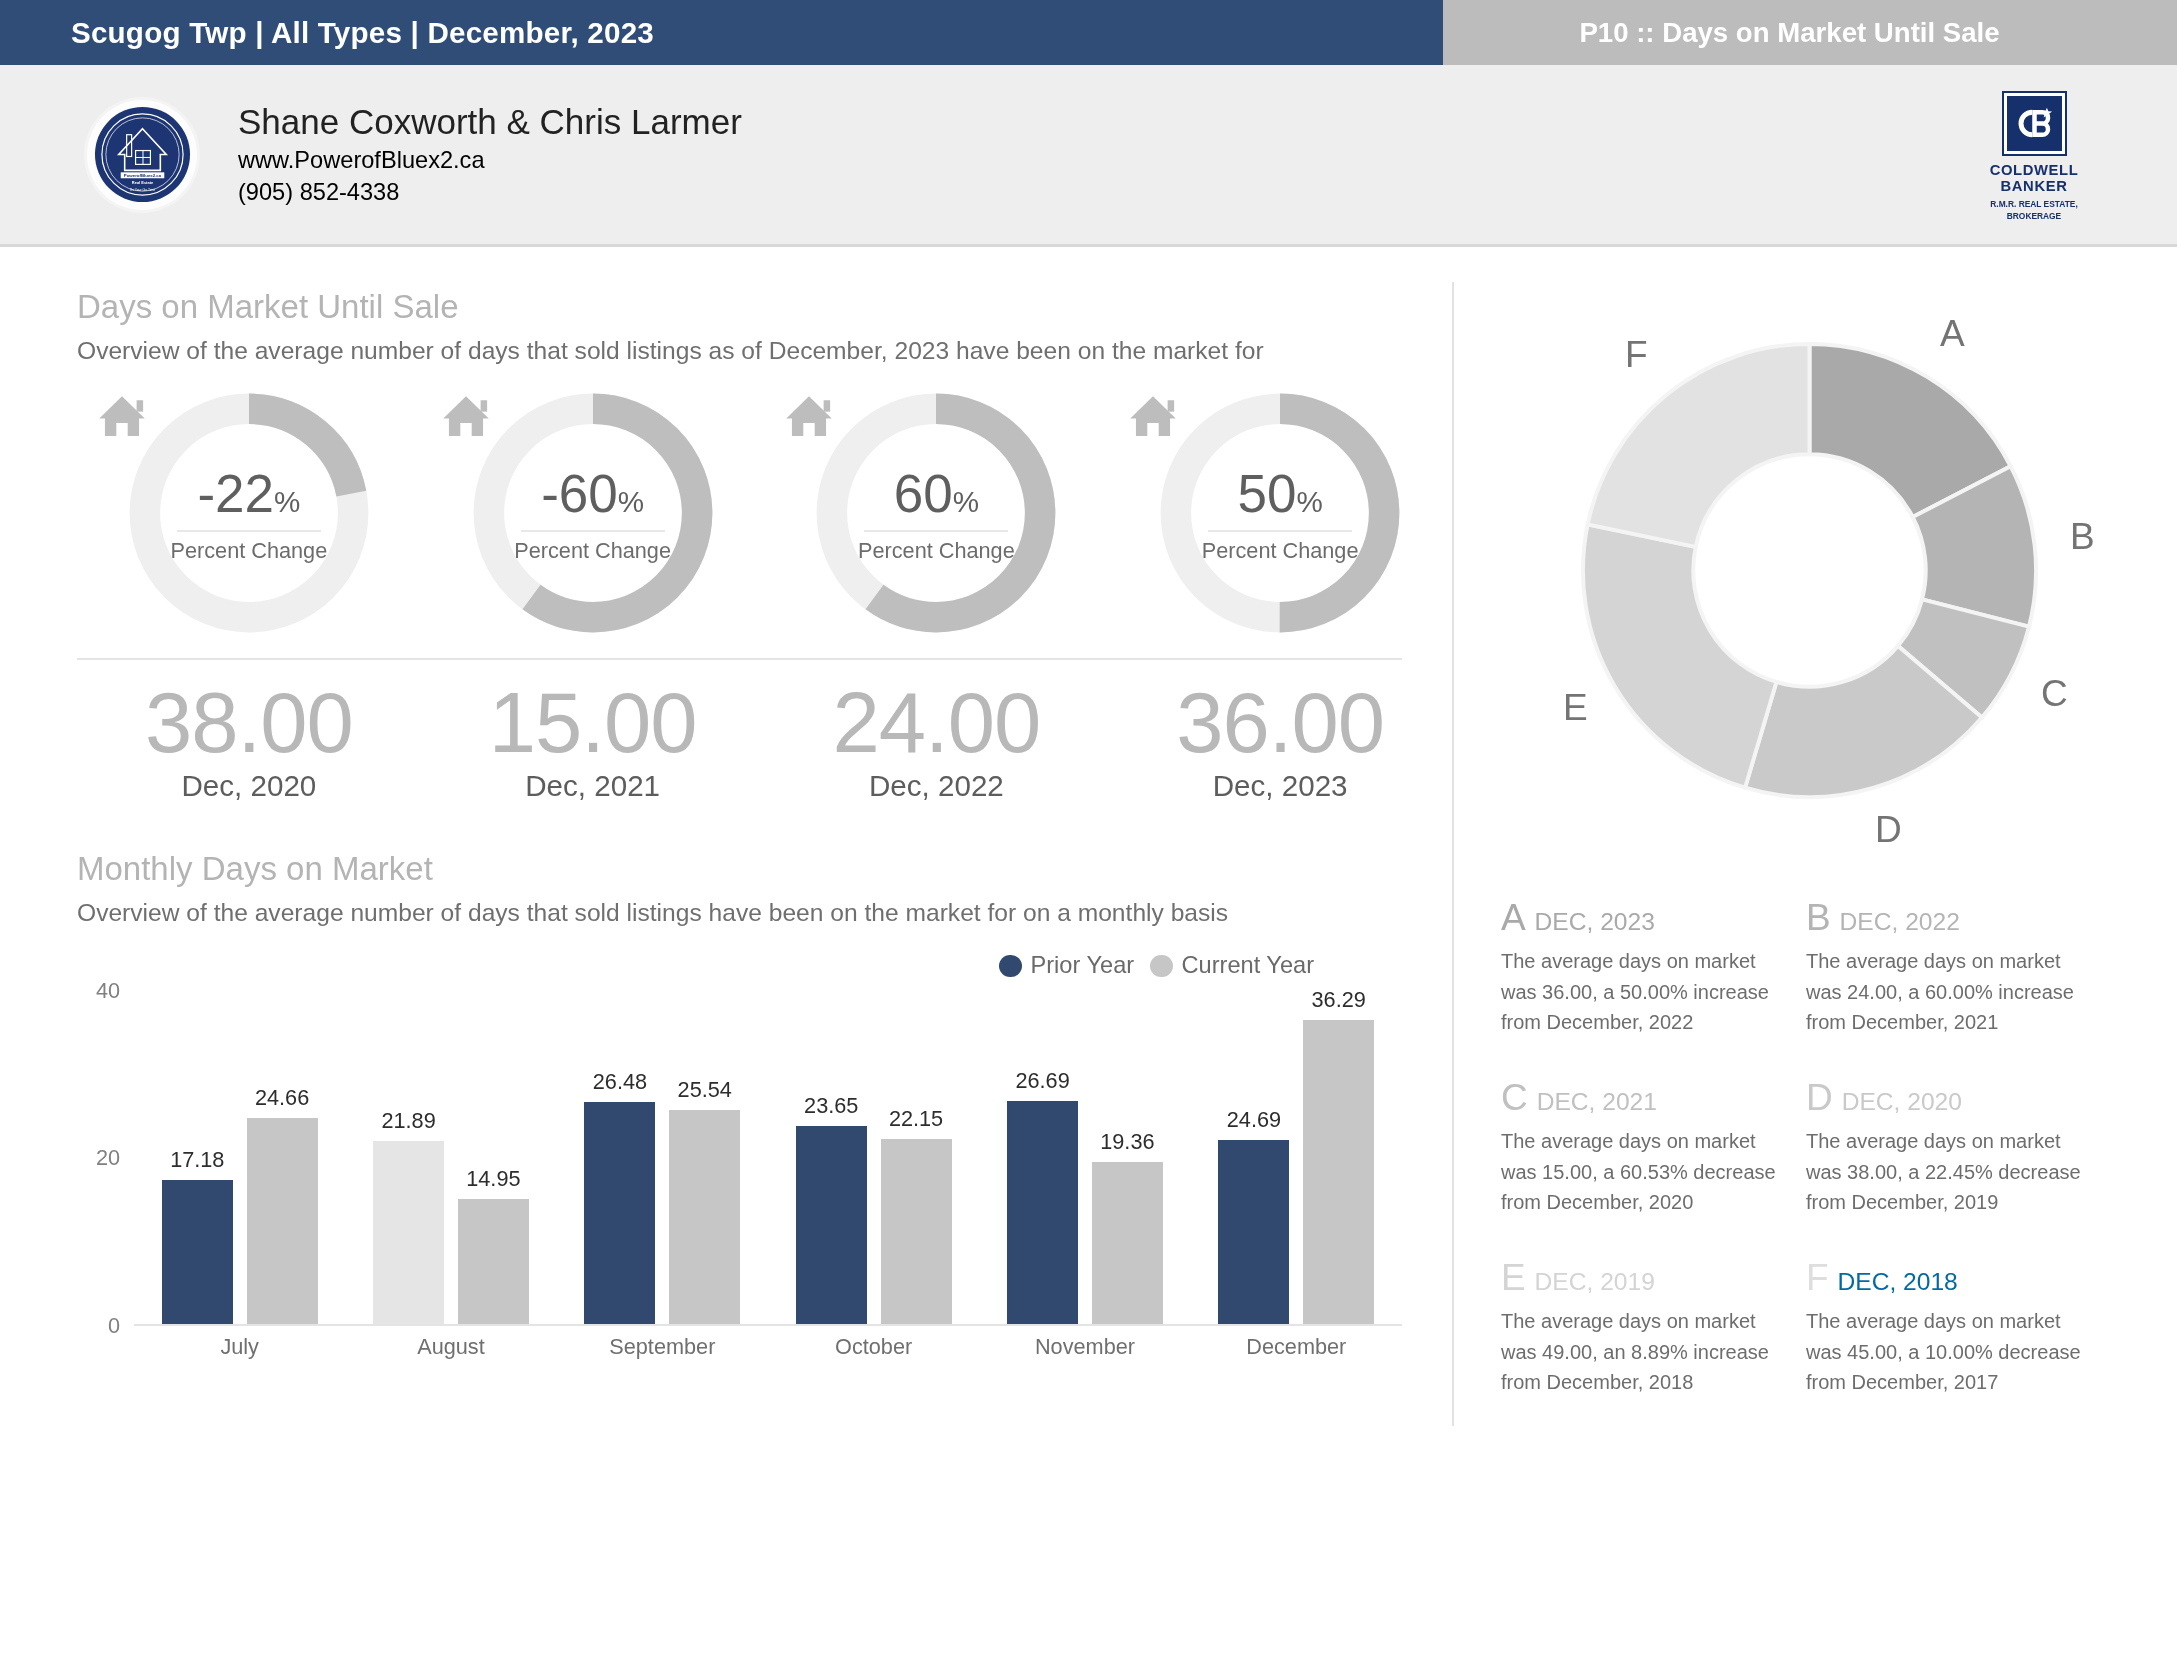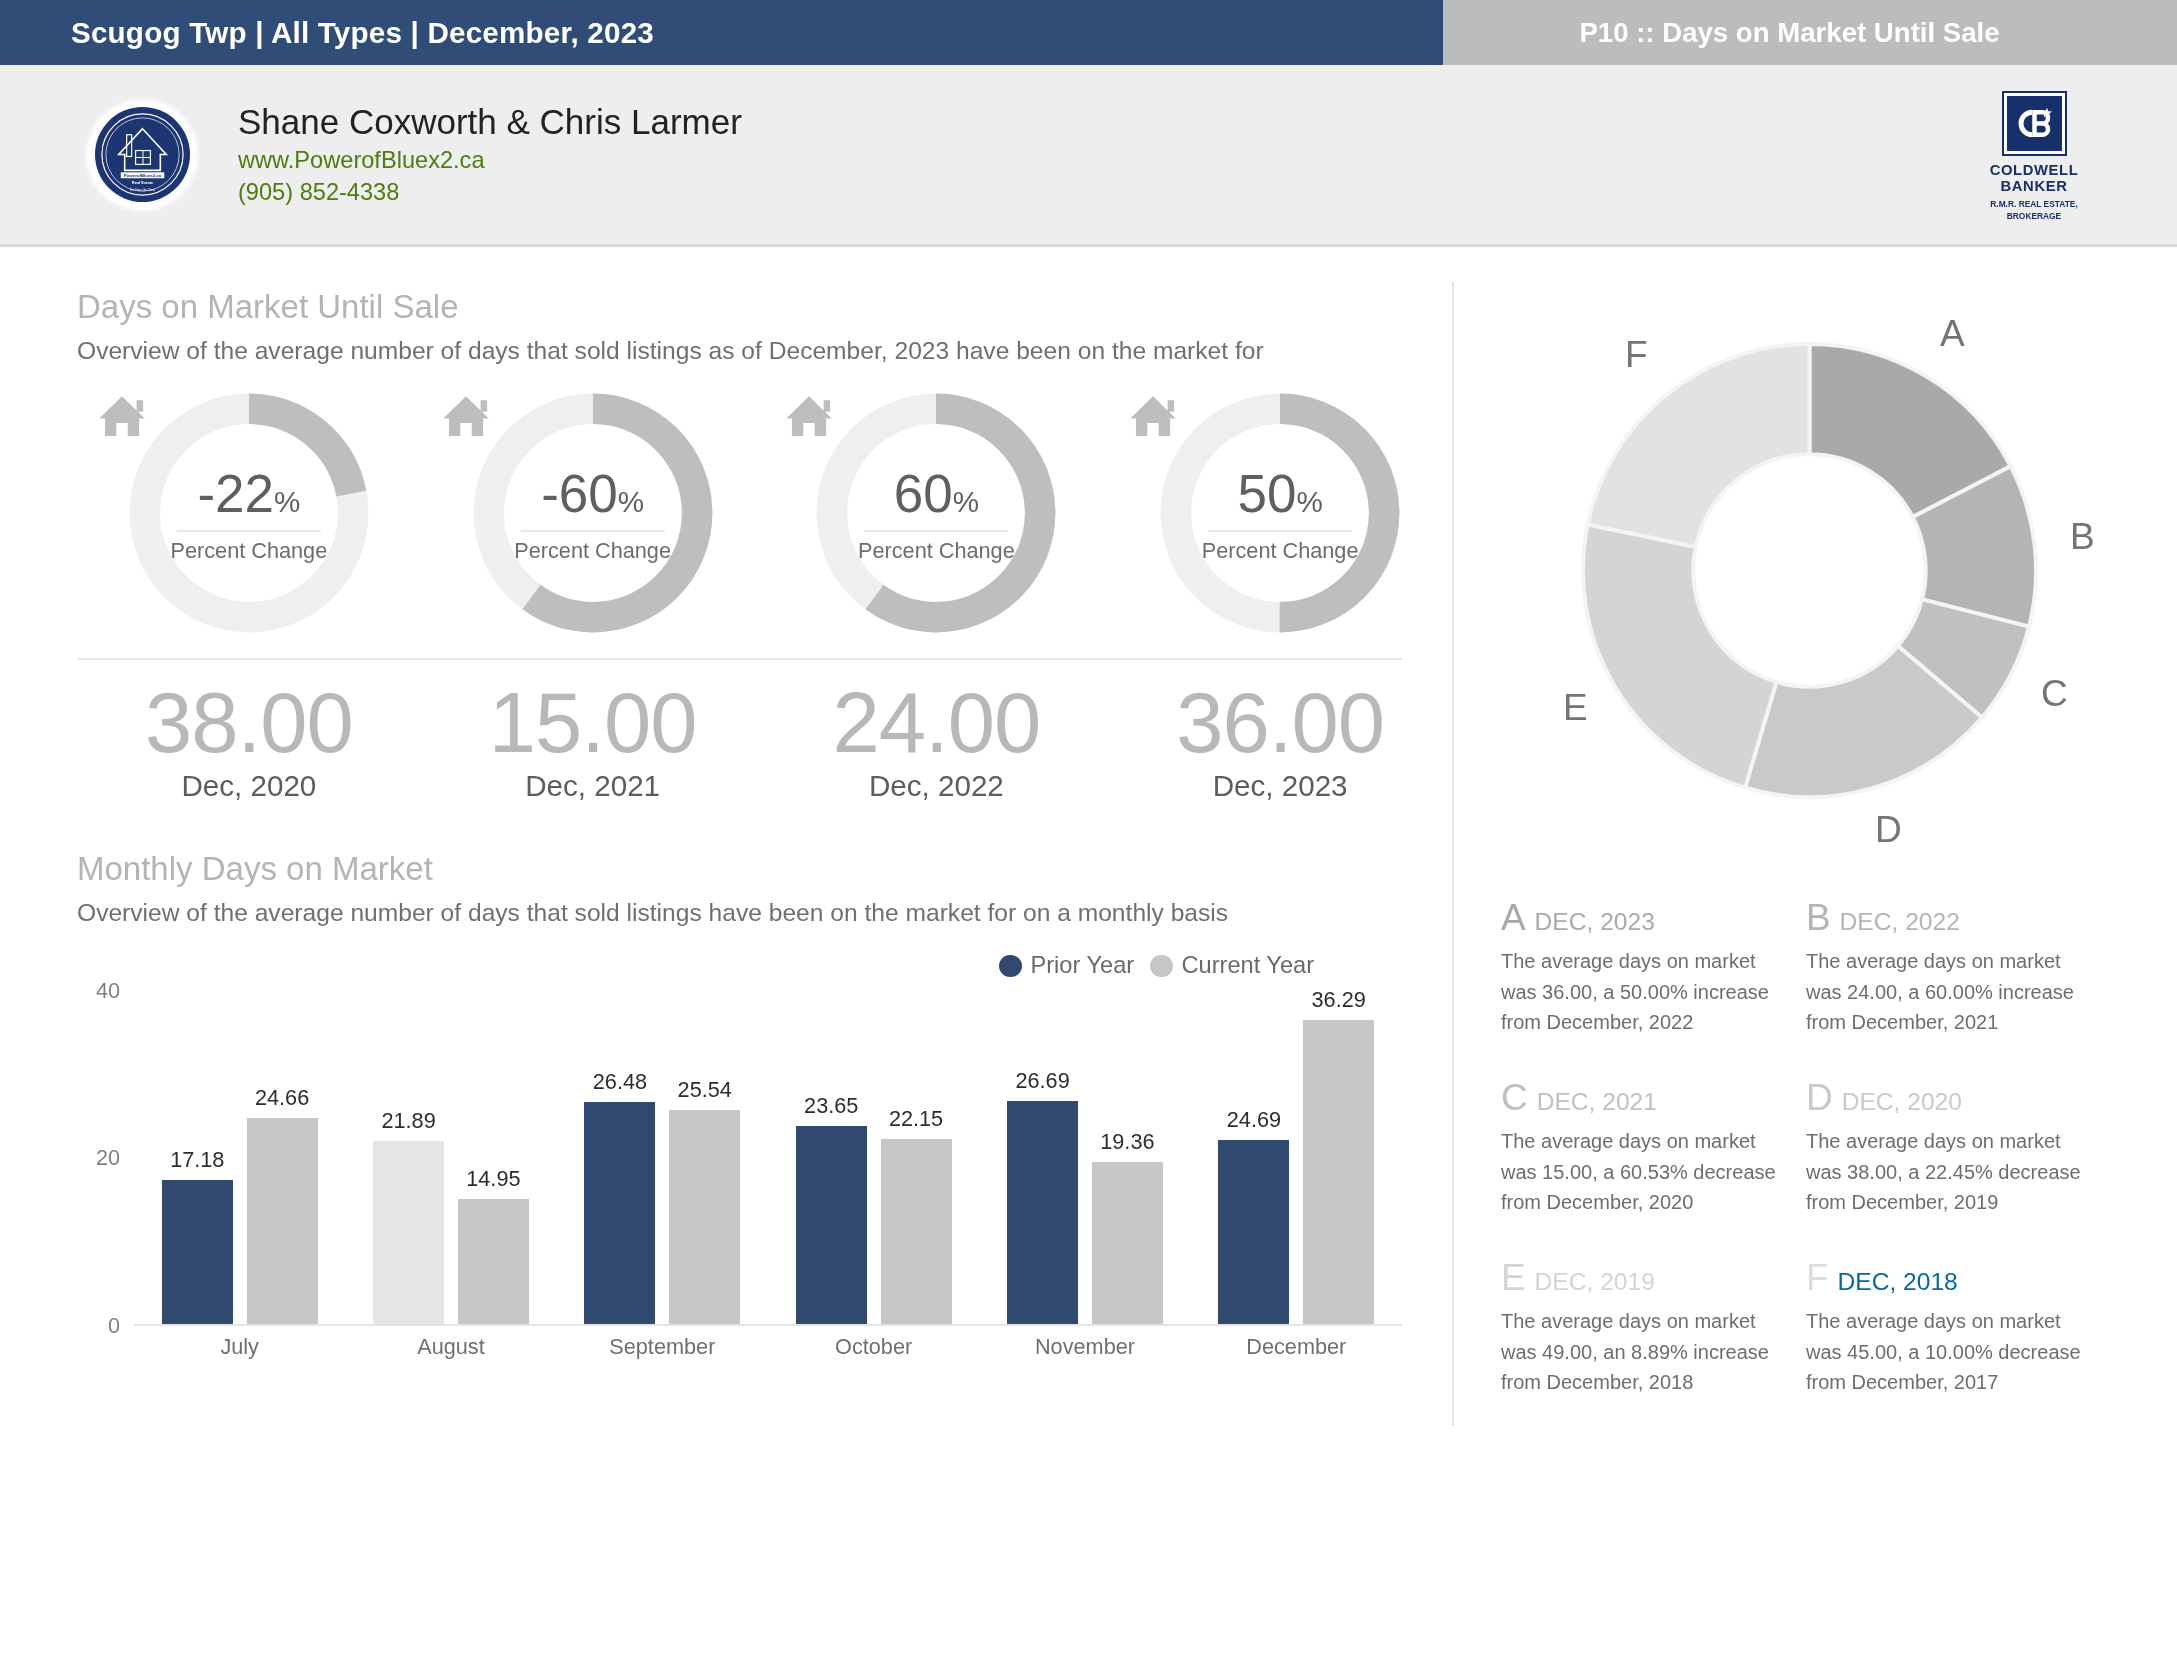--- a/index.html
+++ b/index.html
@@ -33,21 +33,21 @@
   }
   .agent-logo-wrap {
     width: 110px; height: 110px; margin-left: 87px;
     background: #fdfdfd; border-radius: 50%;
     display: flex; align-items: center; justify-content: center;
     box-shadow: 0 0 0 3px #f4f4f4;
   }
   .agent-seal { width: 99px; height: 99px; }
   .agent-info { margin-left: 41px; }
   .agent-name { font-size: 35px; color: #222; font-weight: normal; line-height: 1.25; }
-  .agent-line { font-size: 23.6px; color: #4d7c0f; line-height: 1.38; }
+  .agent-line { font-size: 23.6px; color: #000000; line-height: 1.38; }
   .cb-logo {
     position: absolute; right: 83px; top: 27.6px;
     width: 120px; display: flex; flex-direction: column; align-items: center;
   }
   .cb-mark {
     width: 61px; height: 61px; background: #15306b;
     border: 3px solid #ffffff; outline: 2px solid #15306b;
     display: flex; align-items: center; justify-content: center;
   }
   .cb-text1 { font-size: 14.8px; font-weight: bold; color: #15306b; letter-spacing: 0.6px; margin-top: 8.9px; }

